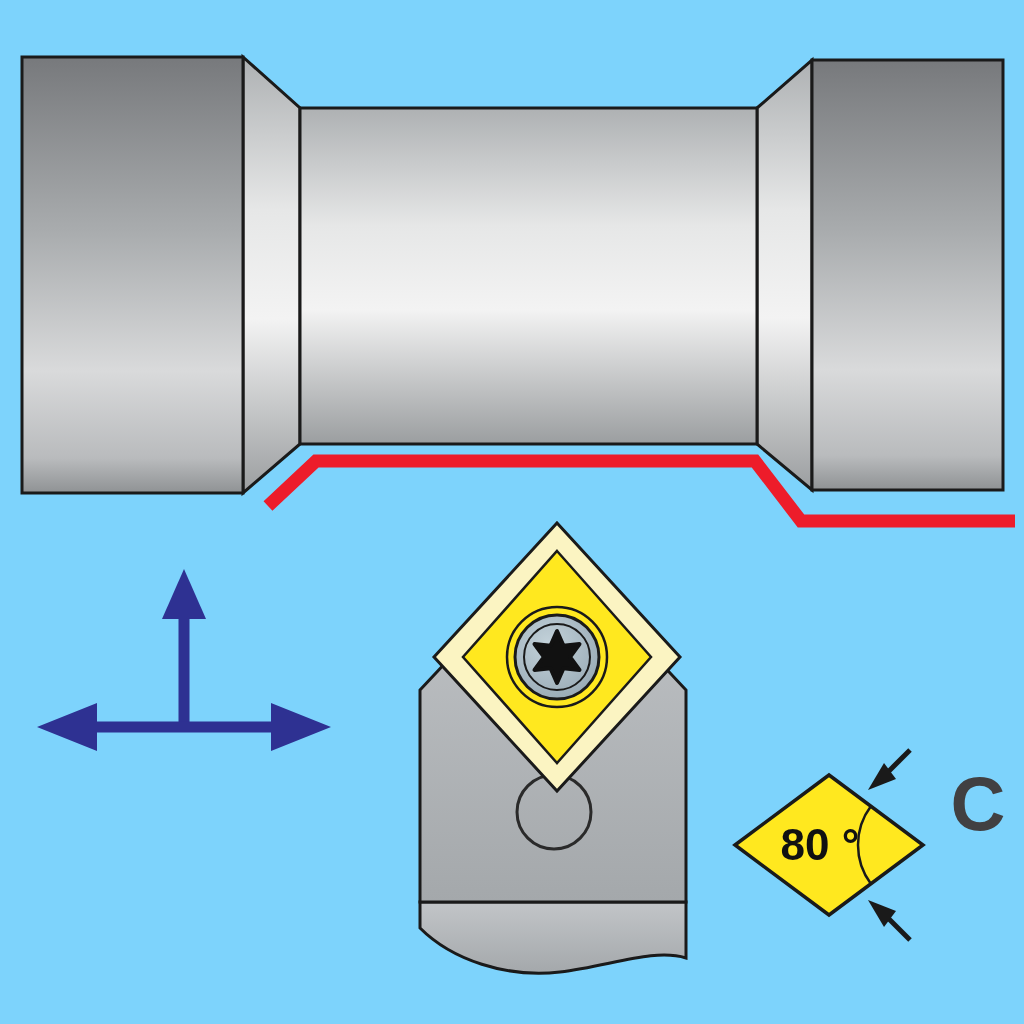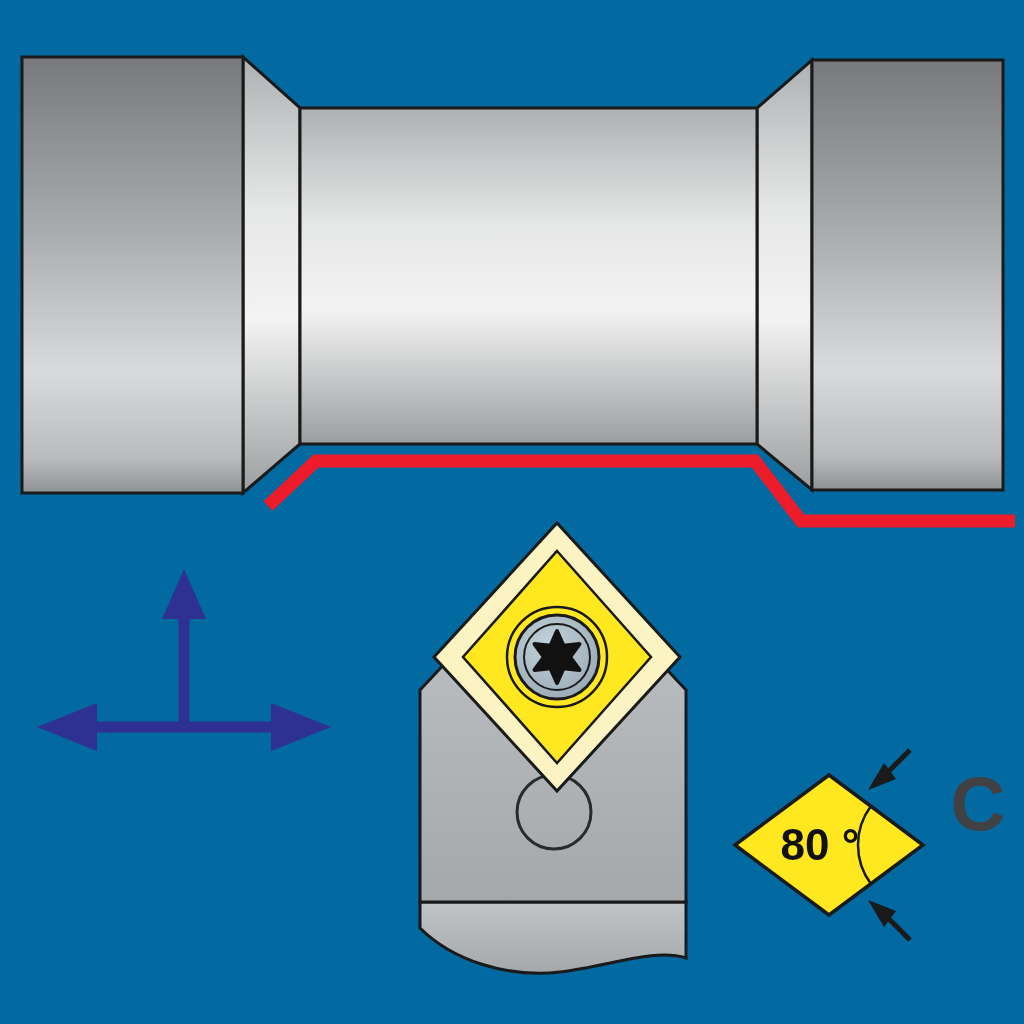--- a/index.html
+++ b/index.html
@@ -8,21 +8,21 @@
     width: 1024px;
     height: 1024px;
     background: #ffffff;
     font-family: "Liberation Sans", sans-serif;
     overflow: hidden;
   }
   .stage {
     position: relative;
     width: 1024px;
     height: 1024px;
-    background: #0369a1;
+    background: #7dd3fc;
   }
   svg { display: block; }
   .angle-label {
     font-family: "Liberation Sans", sans-serif;
     font-weight: bold;
     font-size: 44px;
   }
   .shape-letter {
     font-family: "Liberation Sans", sans-serif;
     font-weight: bold;

